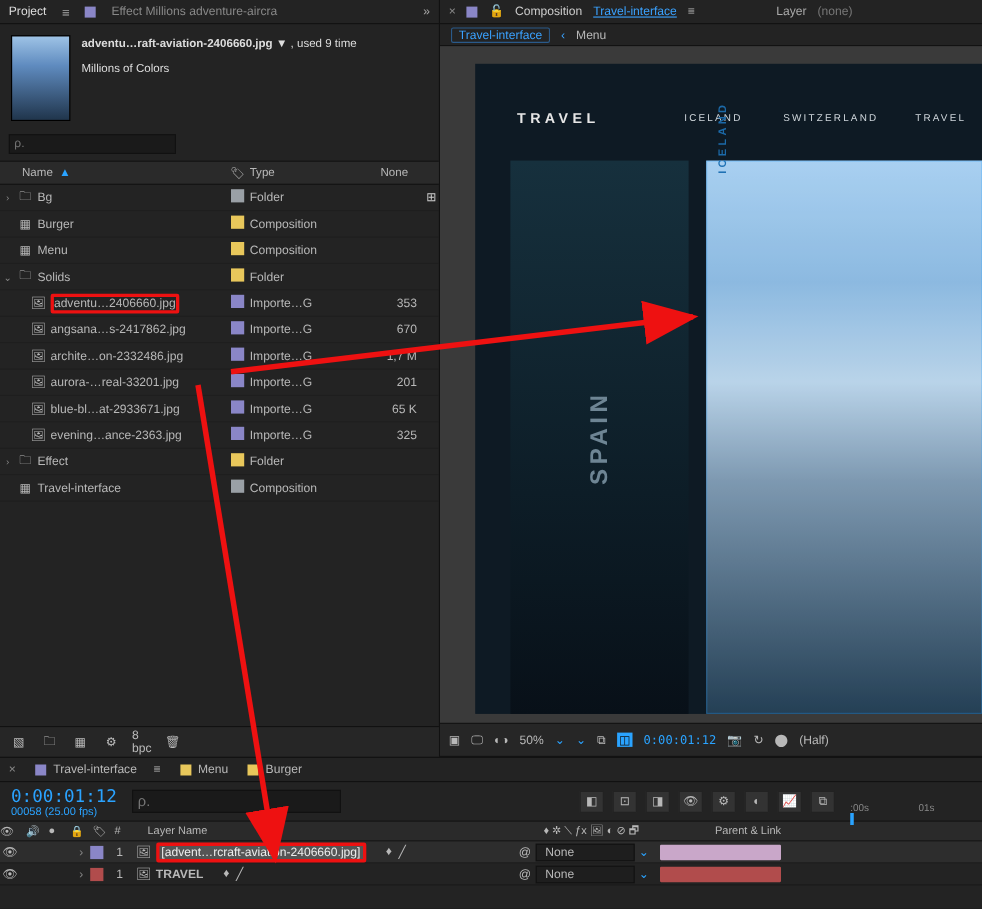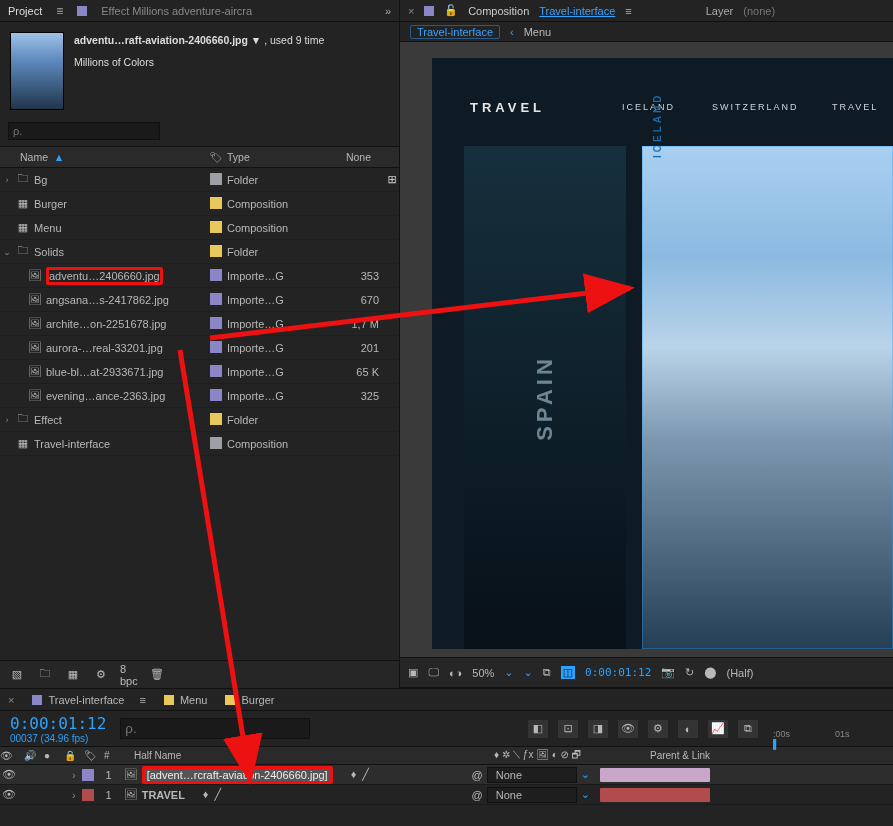--- a/index.html
+++ b/index.html
@@ -191,21 +191,21 @@
           </span>
           <span class="tag"><span class="cswatch" style="background:#8a86c7"></span></span>
           <span class="type">Importe…G</span>
           <span class="size">670</span>
           <span class="fcx"></span>
         </div>
         <div class="row">
           <span class="tw"></span>
           <span class="nm indent1">
             <span class="ico">🖼</span>
-            <span>archite…on-2251678.jpg</span>
+            <span>archite…on-2332486.jpg</span>
           </span>
           <span class="tag"><span class="cswatch" style="background:#8a86c7"></span></span>
           <span class="type">Importe…G</span>
           <span class="size">1,7 M</span>
           <span class="fcx"></span>
         </div>
         <div class="row">
           <span class="tw"></span>
           <span class="nm indent1">
             <span class="ico">🖼</span>
@@ -333,21 +333,21 @@
         </span>
         <span class="tab">
           <span style="width:10px;height:10px;background:#e8c75b;display:inline-block"></span>
           <span>Burger</span>
         </span>
       </div>
 
     <div class="tl-top">
       <div>
         <div class="tc">0:00:01:12</div>
-        <div class="fr">00037 (34.96 fps)</div>
+        <div class="fr">00058 (25.00 fps)</div>
       </div>
       <input class="srch" placeholder="ρ." style="">
       <div class="btns">
         <span>◧</span>
         <span>⊡</span>
         <span>◨</span>
         <span>👁</span>
         <span>⚙</span>
         <span>◐</span>
         <span>📈</span>
@@ -361,21 +361,21 @@
     </div>
 
     <div class="tlcols">
       <div class="tlL">
         <span class="hcell" style="width:18px">👁</span>
         <span class="hcell" style="width:14px">🔊</span>
         <span class="hcell" style="width:14px">●</span>
         <span class="hcell" style="width:14px">🔒</span>
         <span class="hcell" style="width:14px">🏷</span>
         <span class="hcell" style="width:18px">#</span>
-        <span class="hcell" style="flex:1;padding-left:6px">Half Name</span>
+        <span class="hcell" style="flex:1;padding-left:6px">Layer Name</span>
         <span class="hcell" style="width:150px">♦ ✲ ⟍ ƒx 🖼 ◐ ⊘ 🗗</span>
         <span class="hcell" style="width:130px">Parent &amp; Link</span>
       </div>
     </div>
 
     <div id="layers">
         <div class="layer-row selected">
           <div class="lr-l">
             <span class="eye">👁</span>
             <span style="width:42px"></span>

